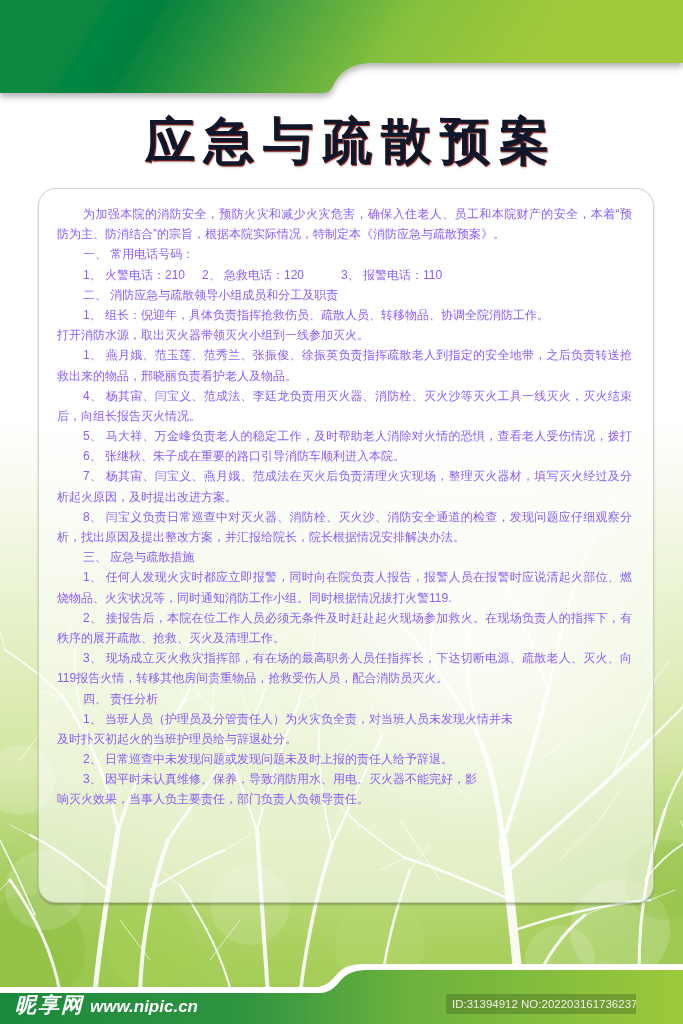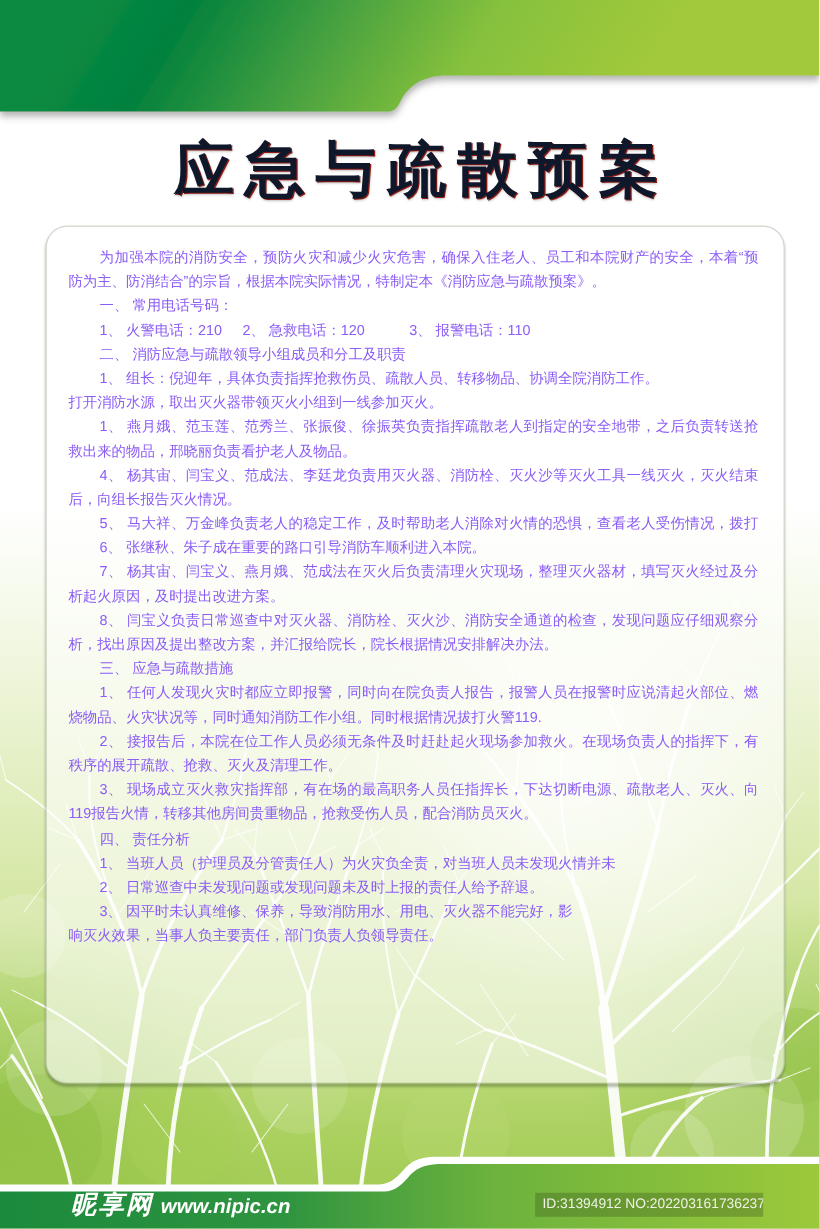--- a/index.html
+++ b/index.html
@@ -30,21 +30,21 @@
     position: absolute; left: 57px; top: 204px; width: 575px;
     font-size: 12px; line-height: 20.2px; color: #8b5cf6;
   }
   .ln { height: 20.2px; white-space: normal; text-align: left; }
   .ind { padding-left: 26px; }
   .full { text-align: justify; text-align-last: justify; }
   .phone-line { position: relative; }
   .phone-item { position: absolute; top: 0; white-space: nowrap; }
   .watermark {
     position: absolute; left: 15px; top: 992px; height: 26px; color: #ffffff;
-    font-style: italic; font-weight: bold; white-space: nowrap; margin-left: 44px;
+    font-style: italic; font-weight: bold; white-space: nowrap;
   }
   .wm-cn { font-size: 21px; letter-spacing: 2px; line-height: 26px; }
   .wm-url { font-size: 17px; line-height: 26px; margin-left: 6px; }
   .id-box {
     position: absolute; left: 446px; top: 994px; width: 190px; height: 20px;
     background: rgba(60,90,30,0.35); color: #eef3e4;
     font-size: 11.5px; line-height: 20px; padding-left: 6px; box-sizing: border-box;
     white-space: nowrap; overflow: hidden;
   }
 </style>
@@ -189,20 +189,21 @@
     <div class="ln">烧物品、火灾状况等，同时通知消防工作小组。同时根据情况拔打火警119.</div>
     <div class="ln ind full">2、 接报告后，本院在位工作人员必须无条件及时赶赴起火现场参加救火。在现场负责人的指挥下，有</div>
     <div class="ln">秩序的展开疏散、抢救、灭火及清理工作。</div>
     <div class="ln ind full">3、 现场成立灭火救灾指挥部，有在场的最高职务人员任指挥长，下达切断电源、疏散老人、灭火、向</div>
     <div class="ln">119报告火情，转移其他房间贵重物品，抢救受伤人员，配合消防员灭火。</div>
   </div>
 
   <div>
     <div class="ln ind">四、 责任分析</div>
     <div class="ln ind">1、 当班人员（护理员及分管责任人）为火灾负全责，对当班人员未发现火情并未</div>
+    <div class="ln">及时扑灭初起火的当班护理员给与辞退处分。</div>
     <div class="ln ind">2、 日常巡查中未发现问题或发现问题未及时上报的责任人给予辞退。</div>
     <div class="ln ind">3、 因平时未认真维修、保养，导致消防用水、用电、灭火器不能完好，影</div>
     <div class="ln">响灭火效果，当事人负主要责任，部门负责人负领导责任。</div>
   </div>
 </div>
 
 <div class="watermark">
   <span class="wm-cn">昵享网</span><span class="wm-url">www.nipic.cn</span>
 </div>
 

